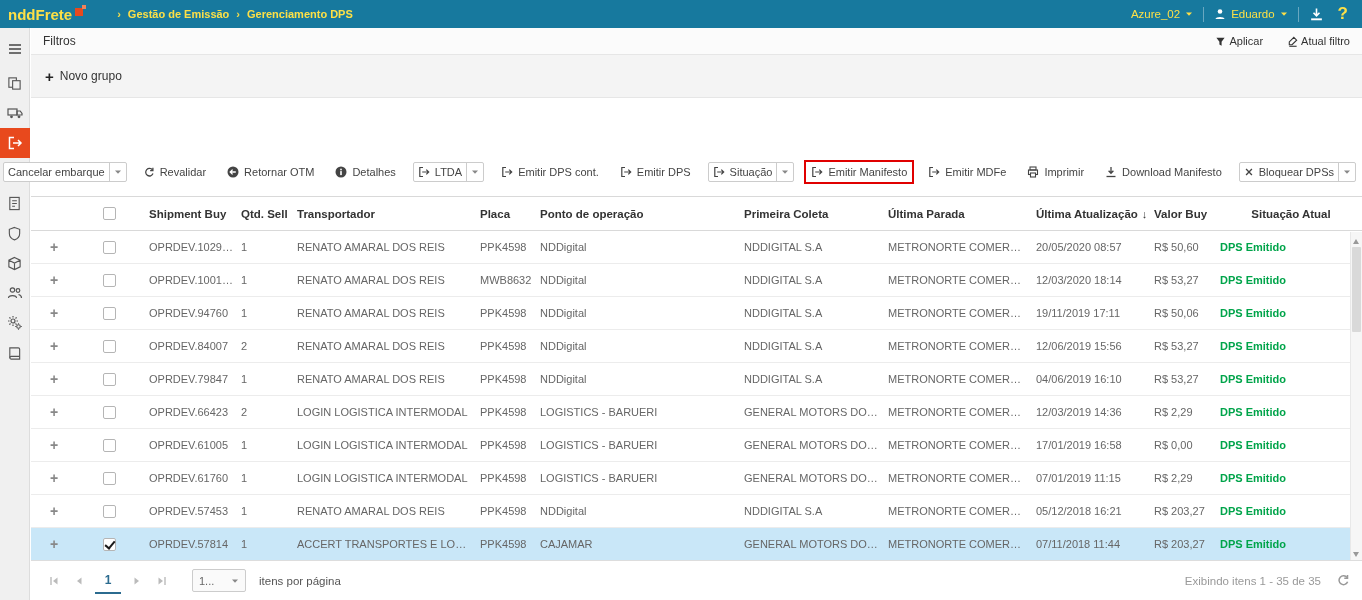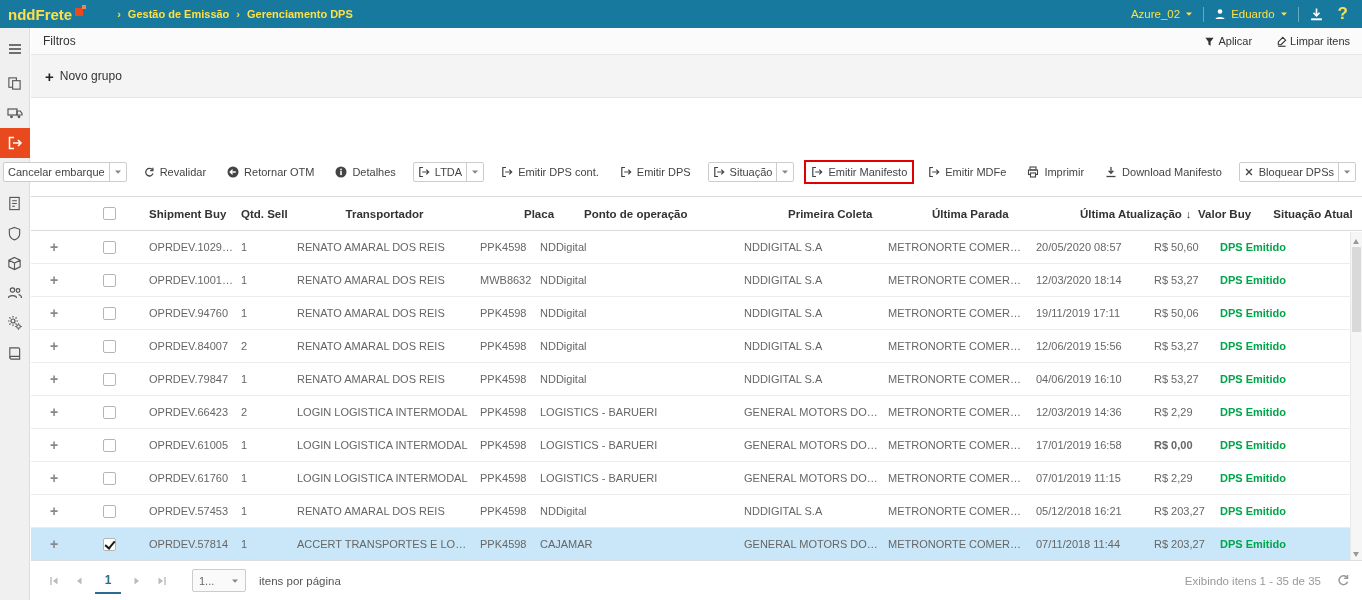--- a/index.html
+++ b/index.html
@@ -244,21 +244,21 @@
             </span>
           <span>Aplicar</span>
         </span>
         <span class="filter-action">
           <span class="ico">
               <svg viewBox="0 0 12 12" width="11" height="11">
                 <path d="M7.5 1.5 L10.5 4.5 L5.5 9.5 H2.5 V6.5 Z" fill="none" stroke="currentColor" stroke-width="1.2"></path>
                 <path d="M2.5 11.2 H10.5" stroke="currentColor" stroke-width="1.2"></path>
               </svg>
             </span>
-          <span>Limpar itens</span>
+          <span>Atual filtro</span>
         </span>
       </div>
     </div>
 
     <div class="group-band">
       <span class="new-group">
         <span class="plus-glyph">+</span>
         <span>Novo grupo</span>
       </span>
     </div>
@@ -439,24 +439,24 @@
           <div class="hcell col-expand" style="width: 46px;"></div>
           <div class="hcell col-check" style="width: 64px;">
             <span class="cb"></span>
           </div>
           <div class="hcell col-shipment" style="width: 92px;">
             <span>Shipment Buy</span>
           </div>
           <div class="hcell col-qtd" style="width: 56px;">
             <span>Qtd. Sell</span>
           </div>
-          <div class="hcell col-transportador" style="width: 183px; justify-content: center;">
+          <div class="hcell col-transportador" style="width: 183px;">
             <span>Transportador</span>
           </div>
-          <div class="hcell col-placa" style="width: 60px; margin-left: 44px;">
+          <div class="hcell col-placa" style="width: 60px;">
             <span>Placa</span>
           </div>
           <div class="hcell col-ponto" style="width: 204px; text-align: right;">
             <span>Ponto de operação</span>
           </div>
           <div class="hcell col-primeira_coleta" style="width: 144px;">
             <span>Primeira Coleta</span>
           </div>
           <div class="hcell col-ultima_parada" style="width: 148px;">
             <span>Última Parada</span>
@@ -589,21 +589,21 @@
               <span class="cb"></span>
             </div>
             <div class="cell col-shipment" style="width: 92px;">OPRDEV.61005</div>
             <div class="cell col-qtd" style="width: 56px;">1</div>
             <div class="cell col-transportador" style="width: 183px;">LOGIN LOGISTICA INTERMODAL</div>
             <div class="cell col-placa" style="width: 60px;">PPK4598</div>
             <div class="cell col-ponto" style="width: 204px;">LOGISTICS - BARUERI</div>
             <div class="cell col-primeira_coleta" style="width: 144px;">GENERAL MOTORS DO BRASIL L...</div>
             <div class="cell col-ultima_parada" style="width: 148px;">METRONORTE COMERCIAL DE V...</div>
             <div class="cell col-ultima_atualizacao" style="width: 118px;">17/01/2019 16:58</div>
-            <div class="cell col-valor" style="width: 66px; font-weight: bold;">R$ 0,00</div>
+            <div class="cell col-valor" style="width: 66px;">R$ 0,00</div>
             <div class="cell col-situacao status" style="flex: 1 1 0%;">DPS Emitido</div>
           </div>
           <div class="grow">
             <div class="cell col-expand" style="width: 46px;">
               <span class="plus">+</span>
             </div>
             <div class="cell col-check" style="width: 64px;">
               <span class="cb"></span>
             </div>
             <div class="cell col-shipment" style="width: 92px;">OPRDEV.61760</div>

